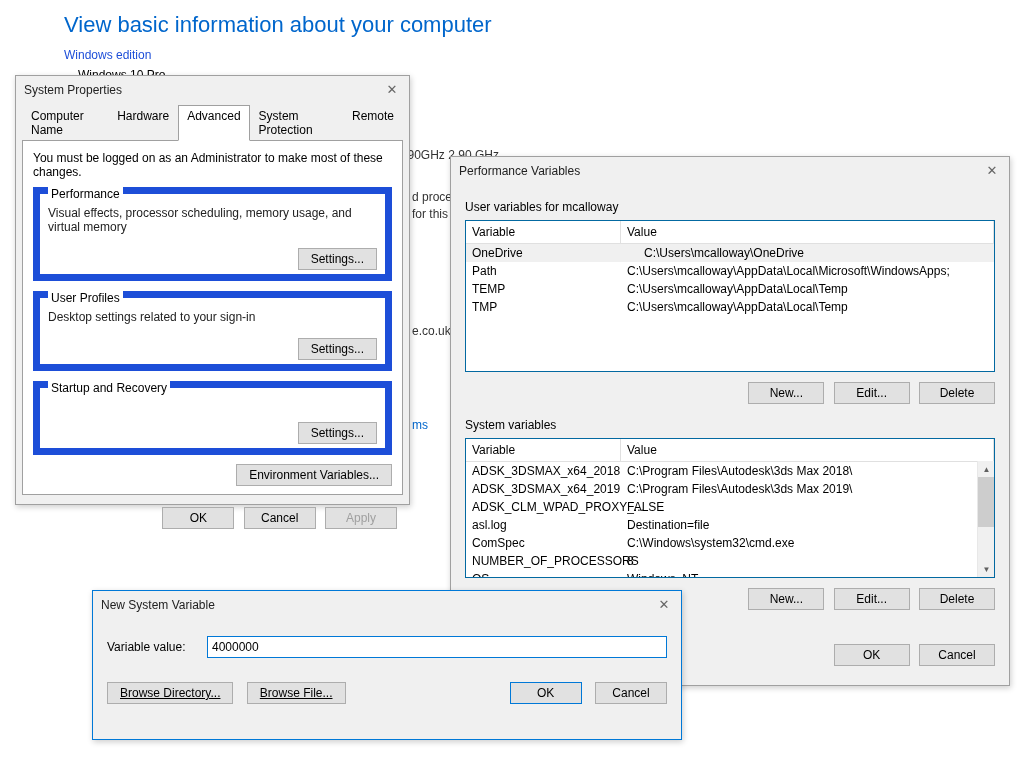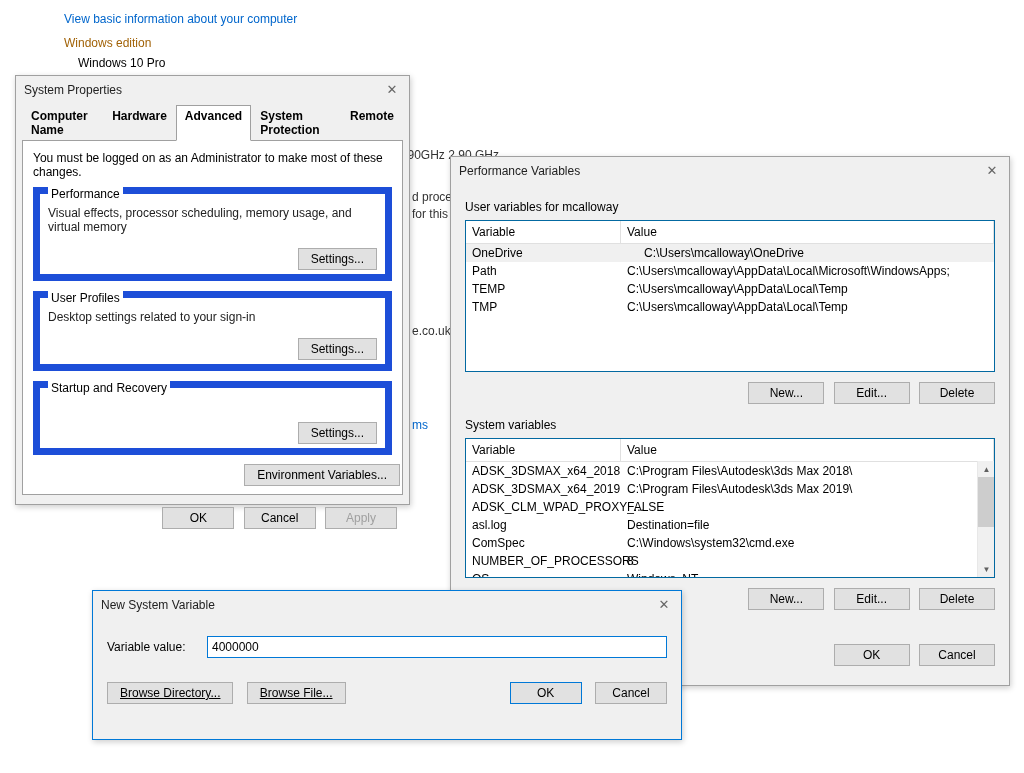--- a/index.html
+++ b/index.html
@@ -1,45 +1,45 @@
 <!DOCTYPE html>
 <html><head>
 <meta charset="utf-8">
 <style>
 * { box-sizing: border-box; margin: 0; padding: 0; }
 body { font-family: "Segoe UI", Tahoma, sans-serif; font-size: 12px; background: #fff; color: #000; width: 1024px; height: 773px; overflow: hidden; position: relative; }
 
 
 .bg-sysinfo { position: absolute; top: 12px; left: 64px; }
-.bg-heading { color: #0066cc; font-size: 12px; font-weight: 400; }
+.bg-heading { color: #0066cc; font-size: 22px; font-weight: 400; }
 .bg-group { margin-top: 10px; }
-.bg-group-label { font-size: 12px; color: #a16207; }
+.bg-group-label { font-size: 12px; color: #1d4ed8; }
 .bg-edition { margin-left: 14px; margin-top: 6px; font-size: 12px; }
 
 
 .dialog { position: absolute; background: #fff; border: 1px solid #a0a0a0; box-shadow: 1px 2px 6px rgba(0,0,0,0.2); }
 .dialog-titlebar { display: flex; justify-content: space-between; align-items: center; padding: 6px 8px; font-size: 12px; }
 .dialog-title { color: #222; }
 .close-x { font-family: Arial; font-size: 13px; color: #666; width: 18px; text-align: center; cursor: pointer; }
 
 
 .sysprops { top: 75px; left: 15px; width: 395px; height: 430px; background: #f0f0f0; }
 .tabs { display: flex; margin: 2px 6px 0 6px; }
-.tab { padding: 3px 8px 3px 8px; font-size: 12px; border: 1px solid transparent; position: relative; background: #f0f0f0; cursor: pointer; font-weight: bold; }
+.tab { padding: 3px 8px 3px 8px; font-size: 12px; border: 1px solid transparent; position: relative; background: #f0f0f0; cursor: pointer; }
 .tab.active { border: 1px solid #a0a0a0; border-bottom: 1px solid #fff; background: #fff; z-index: 2; }
 .tab-body { margin: 0 6px 6px 6px; padding: 10px; background: #fff; border: 1px solid #a0a0a0; height: 355px; margin-top: -1px; position: relative; }
 .tab-note { font-size: 12px; margin-bottom: 8px; }
 .fieldset { border: 7px solid #1d4ed8; padding: 6px 8px 4px 8px; margin-bottom: 10px; position: relative; }
 .fieldset-title { position: relative; top: -13px; background: #fff; display: inline-block; padding: 0 3px; font-size: 12px; }
 .fieldset-desc { font-size: 12px; color: #222; margin-top: -8px; margin-bottom: 6px; }
 .btn-right { text-align: right; margin-top: 14px; }
 .btn { padding: 3px 12px; font-size: 12px; background: #e1e1e1; border: 1px solid #adadad; cursor: pointer; min-width: 72px; }
 .btn.default { border: 1px solid #0078d7; }
 .btn.disabled { color: #a0a0a0; cursor: default; }
-.envvar-btn-row { text-align: right; position: absolute; bottom: 8px; right: 2px; }
+.envvar-btn-row { text-align: right; position: absolute; bottom: 8px; right: 10px; }
 .envvar-btn-row .btn { min-width: 110px; }
 .dlg-footer { padding: 6px; text-align: right; margin-right: 6px; }
 .dlg-footer .btn { margin-left: 6px; }
 
 
 .envvars { top: 156px; left: 450px; width: 560px; height: 530px; background: #f0f0f0; }
 .envvars .body { padding: 10px 14px; }
 .env-group-label { font-size: 12px; margin: 6px 0; }
 .env-table-wrap { border: 1px solid #0369a1; background: #fff; height: 152px; overflow: hidden; position: relative; }
 .env-table-wrap.sys { height: 140px; }

